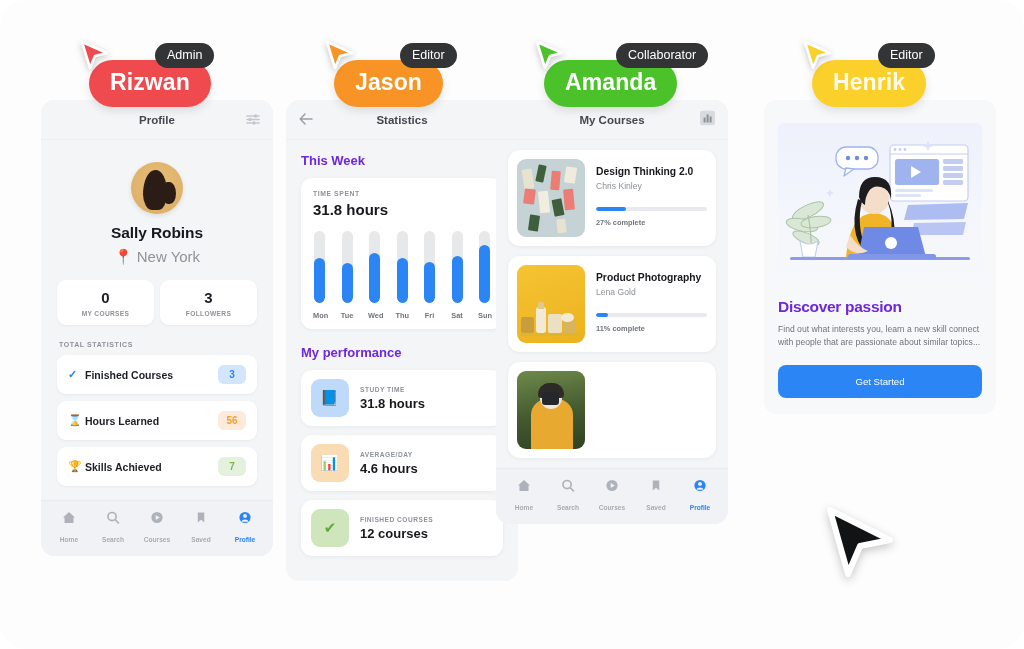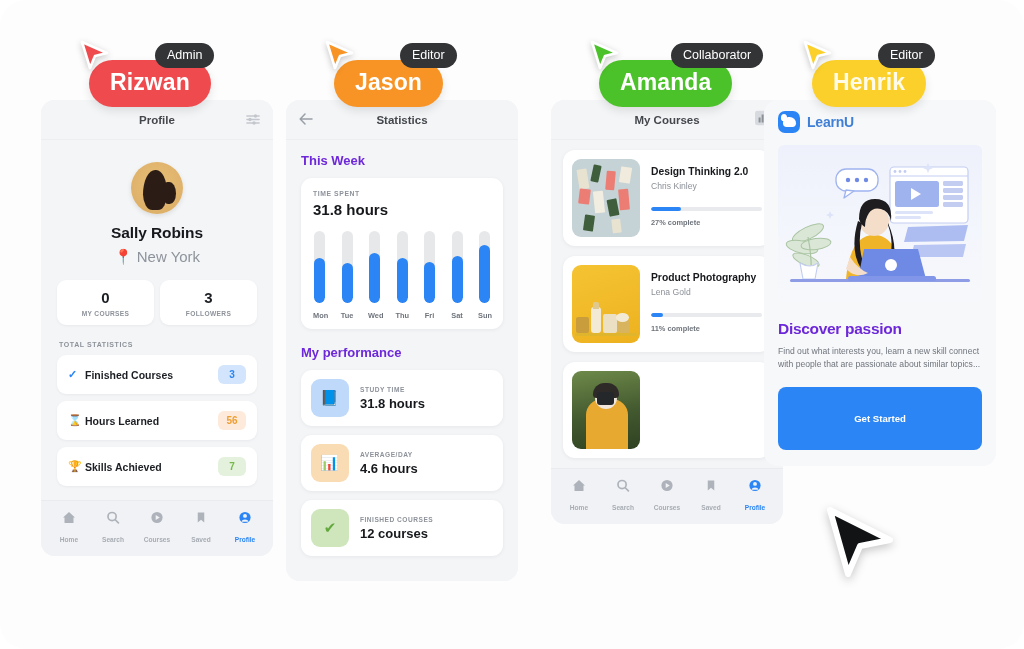--- a/index.html
+++ b/index.html
@@ -27,21 +27,21 @@
   }
   .phone-inner {
     position: relative;
     width: 232px;
     border-radius: 14px;
     overflow: hidden;
     background: #f4f5f7;
   }
   #phone1 { left: 41px;  }
   #phone2 { left: 286px; }
-  #phone3 { left: 551px; }
+  #phone3 { left: 496px; }
   #phone4 { left: 764px; }
 
   
   .chip-wrap { position: absolute; top: -40px; left: 48px; z-index: 40; }
   .cursor {
     position: absolute; top: -22px; left: -12px;
     width: 34px; height: 34px; z-index: 45;
     filter: drop-shadow(0 2px 3px rgba(0,0,0,.22));
   }
   .name-chip {
@@ -259,22 +259,22 @@
   .hero {
     height: 162px; margin-top: 12px;
     background: linear-gradient(180deg,#eef1fb 0%,#f4f6fd 55%, #f7f8fa 100%);
     border-radius: 6px; position: relative; overflow: hidden;
   }
   .p4-h { font-size: 15.5px; font-weight: 700; color: #6d28d9; margin-top: 13px; text-align:left; letter-spacing:-.3px;}
   .p4-p { font-size: 8.6px; line-height: 1.55; color: #6f747c; margin-top: 7px; text-align:left; }
   .cta {
     display:block; width:100%; margin-top: 15px;
     background: #2b85f5; color:#fff;
-    font-size: 9.6px; font-weight: 700;
-    padding: 26px 0; border: none; border-radius: 8px;
+    font-size: 9.6px; font-weight: 400;
+    padding: 11px 0; border: none; border-radius: 8px;
     cursor: pointer;
   }
 
   
   .big-cursor {
     position:absolute; left: 818px; top: 500px;
     width: 82px; height: 82px; z-index: 60;
     filter: drop-shadow(0 3px 5px rgba(0,0,0,.22));
   }
 </style>
@@ -615,26 +615,20 @@
     <div class="chip-wrap">
       <svg class="cursor" viewBox="0 0 34 34">
         <path d="M5 4 L30 15 L18 18 L13 30 Z" fill="#fbd02b" stroke="#fff" stroke-width="2.6" stroke-linejoin="round"></path>
       </svg>
       <span class="role-chip">Editor</span>
       <span class="name-chip" style="background:#fbd02b;color:#fffbe6">Henrik</span>
     </div>
 
     <div class="phone-inner">
       <div class="p4-body">
-        <div class="brand">
-          <span class="brand-mark">
-              <span class="animal"></span>
-            </span>
-          <span class="brand-name">LearnU</span>
-        </div>
 
         <div class="hero">
           <svg width="204" height="162" viewBox="0 0 204 162">
 
             <rect x="112" y="22" width="78" height="56" rx="4" fill="#ffffff" stroke="#c3cdf2" stroke-width="1.2"></rect>
             <line x1="112" y1="31" x2="190" y2="31" stroke="#c3cdf2" stroke-width="1"></line>
             <circle cx="117" cy="26.5" r="1.4" fill="#c3cdf2"></circle>
               <circle cx="122" cy="26.5" r="1.4" fill="#c3cdf2"></circle>
               <circle cx="127" cy="26.5" r="1.4" fill="#c3cdf2"></circle>
             <rect x="117" y="36" width="44" height="26" rx="2.5" fill="#9fb3ef"></rect>

